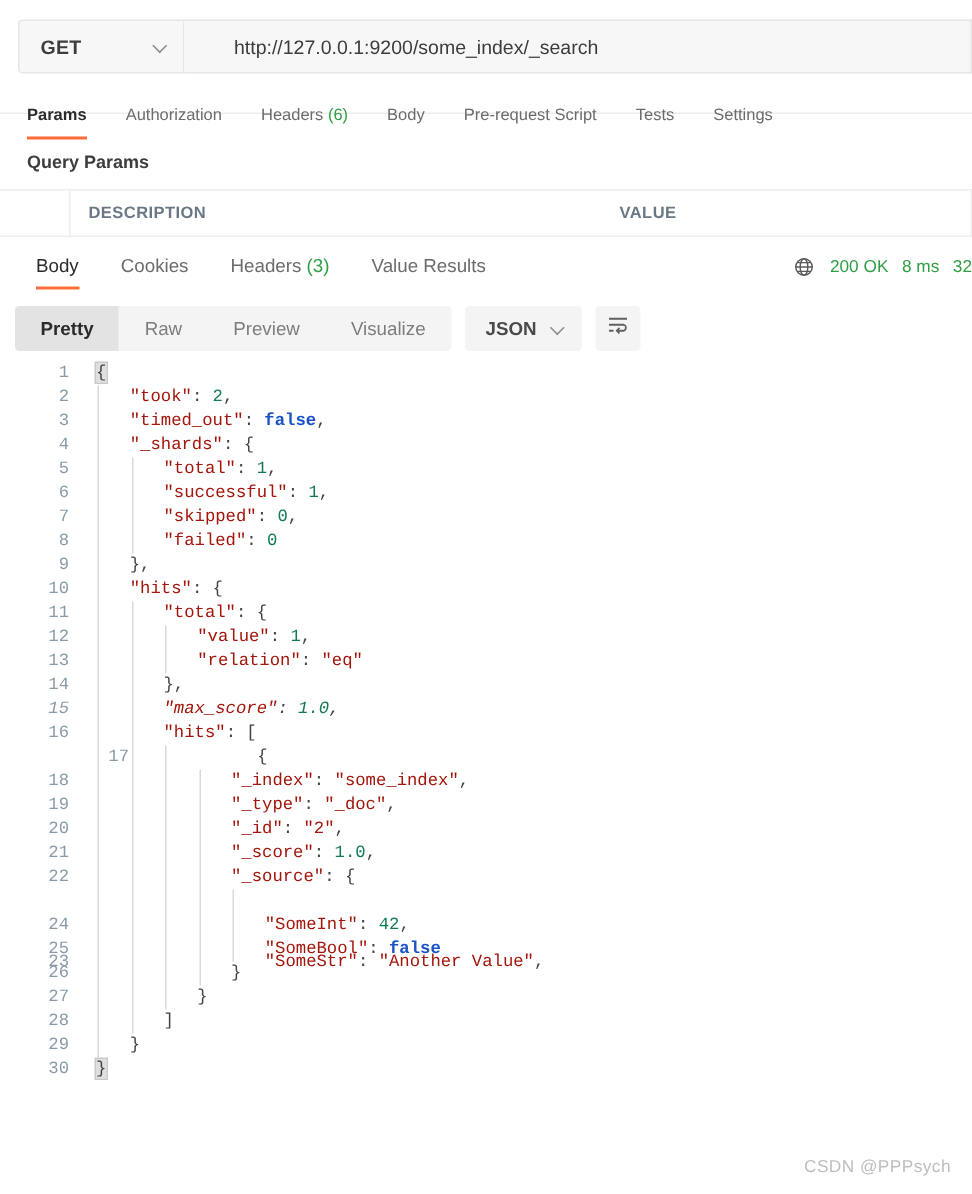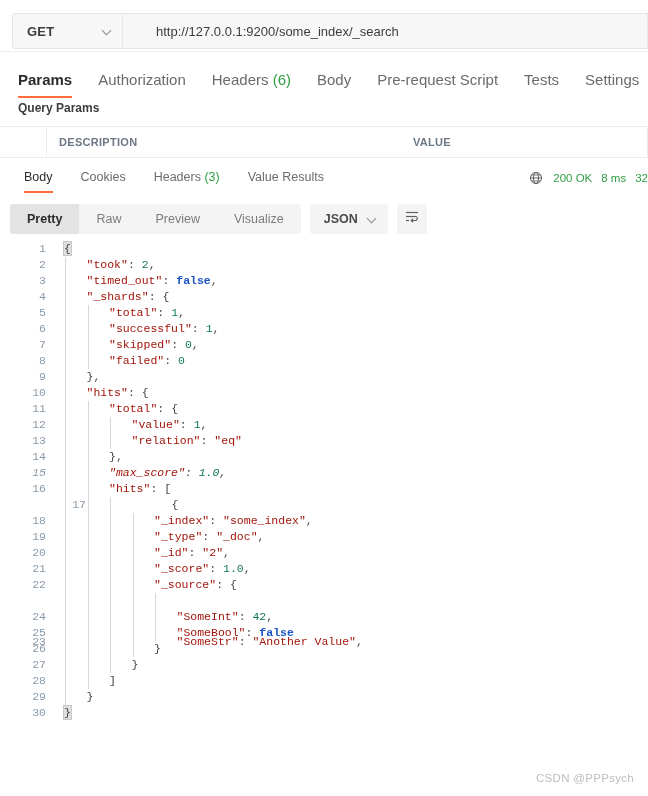--- a/index.html
+++ b/index.html
@@ -9,21 +9,21 @@
     background: #ffffff;
     font-family: "Liberation Sans", sans-serif;
     -webkit-font-smoothing: antialiased;
   }
   body { position: relative; overflow: hidden; }
 
   
   .url-row {
     position: absolute;
     left: 0; top: 0; right: 0;
-    height: 52px;
+    height: 76px;
     background: #ffffff;
     border-bottom: 1px solid #ededed;
   }
   .url-shell {
     position: absolute;
     left: 12px; top: 13px;
     right: 0;
     height: 36px;
     display: flex;
     align-items: stretch;
@@ -80,21 +80,21 @@
   .req-tabs {
     position: absolute;
     left: 0; top: 62px; right: 0;
     height: 34px;
     display: flex;
     align-items: flex-start;
     padding-left: 18px;
   }
   .rtab {
     position: relative;
-    font-size: 15px;
+    font-size: 11px;
     color: #6b6b6b;
     padding: 9px 0 10px 0;
     margin-right: 26px;
     cursor: pointer;
     white-space: nowrap;
   }
   .rtab.active { color: #2b2b2b; font-weight: bold; }
   .rtab.active::after {
     content: "";
     position: absolute;

